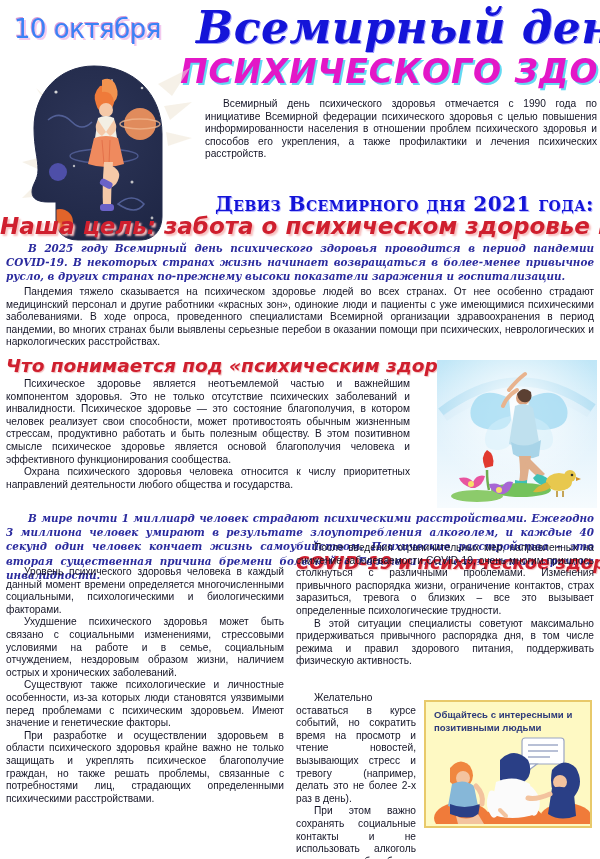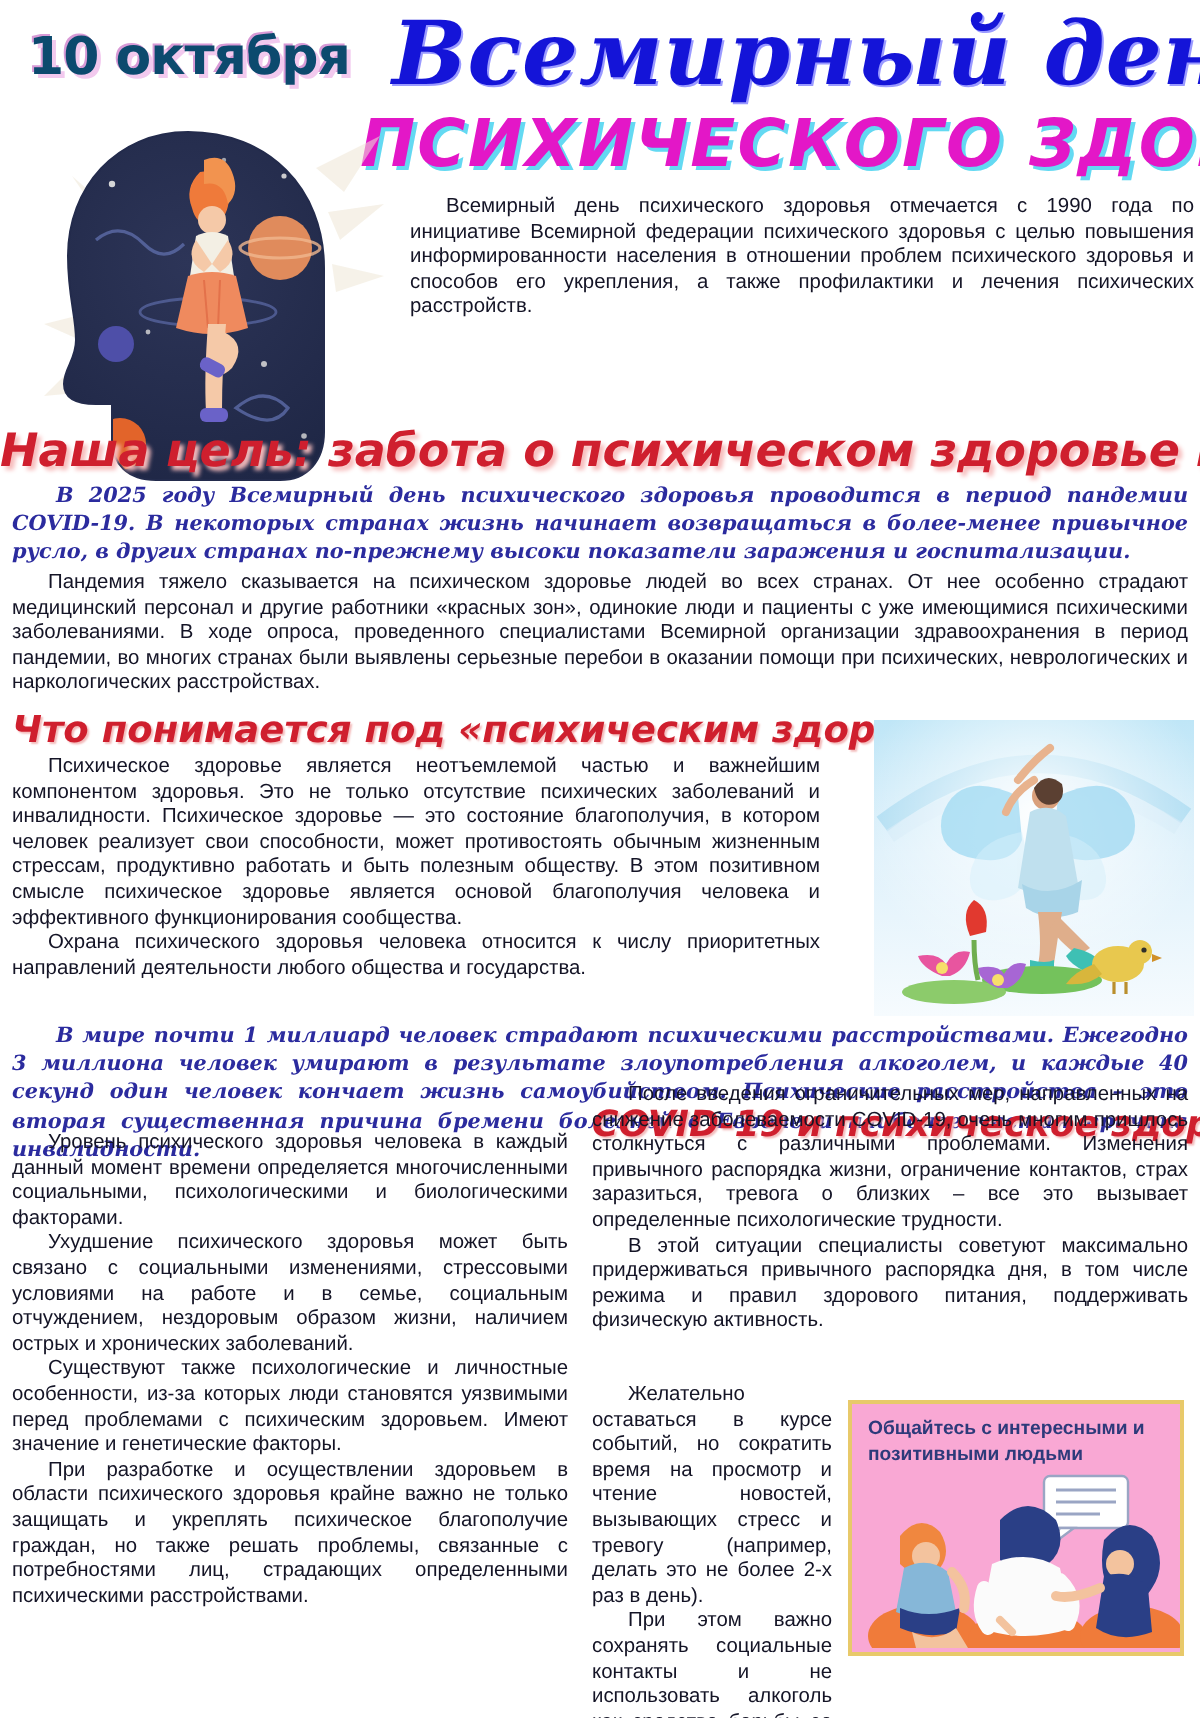--- a/index.html
+++ b/index.html
@@ -9,22 +9,22 @@
     position:relative;overflow:hidden;
     color:#1a1a2e;
   }
   .poster{position:relative;width:600px;height:859px;background:#ffffff;overflow:hidden;}
 
   
   .hdr{position:absolute;left:0;top:0;width:600px;height:96px;}
   .date-ttl{
     position:absolute;left:14px;top:14px;
     font-family:"DejaVu Sans", sans-serif;
-    font-weight:bold;font-size:26px;letter-spacing:-.5px;
-    color:#0c4a6e;
+    font-weight:normal;font-size:26px;letter-spacing:-.5px;
+    color:#3b82f6;
     text-shadow:2px 2px 0 #f2c9ee, -1px -1px 0 #d89ad6;
     white-space:nowrap;
   }
   .main-ttl{
     position:absolute;left:196px;top:4px;
     font-family:"DejaVu Serif", serif;
     font-style:italic;font-weight:bold;
     font-size:44px;line-height:48px;
     color:#1414d8;
     letter-spacing:.5px;white-space:nowrap;
@@ -124,21 +124,21 @@
   }
   .col-right-lower{
     position:absolute;left:296px;top:542px;width:298px;
   }
   .col-right-lower2{
     position:absolute;left:296px;top:692px;width:120px;
   }
 
   .talk-card{
     position:absolute;left:424px;top:700px;width:168px;height:128px;
-    border:2px solid #e8c96a;background:#f9a8d4;box-sizing:border-box;overflow:hidden;
+    border:2px solid #e8c96a;background:#fef9c3;box-sizing:border-box;overflow:hidden;
   }
   .talk-card .cap{
     position:absolute;left:8px;top:6px;width:154px;
     font-family:"Liberation Sans", sans-serif;
     font-size:9.6px;line-height:13px;font-weight:bold;color:#2d3a7a;
   }
 
   .footer{
     position:absolute;left:0;top:836px;width:600px;text-align:center;
     font-family:"Liberation Sans", sans-serif;
@@ -228,20 +228,23 @@
       <path d="M72 4 C36 4 12 32 12 66 C12 86 16 96 16 108 C16 118 10 122 10 130
                C10 138 18 140 26 140 L34 140 L34 158 C34 170 42 178 56 178
                L118 178 C132 178 140 168 140 154 L140 72 C140 32 112 4 72 4 Z" fill="none" stroke="#232b4c" stroke-width="1"></path>
     </svg>
   </div>
 
   <div class="intro p-just">
     <p>Всемирный день психического здоровья отмечается с 1990 года по инициативе Всемирной федерации психического здоровья с целью повышения информированности населения в отношении проблем психического здоровья и способов его укрепления, а также профилактики и лечения психических расстройств.</p>
   </div>
 
+  <div class="devizline">
+    <span>Девиз Всемирного дня 2021 года:</span>
+  </div>
 
   <div class="slogan">
     <span>Наша цель: забота о психическом здоровье каждого</span>
   </div>
 
   <div class="italic-blue">
     <p>В 2025 году Всемирный день психического здоровья проводится в период пандемии COVID-19. В некоторых странах жизнь начинает возвращаться в более-менее привычное русло, в других странах по-прежнему высоки показатели заражения и госпитализации.</p>
   </div>
 
   <div class="para-pandemic p-just">

